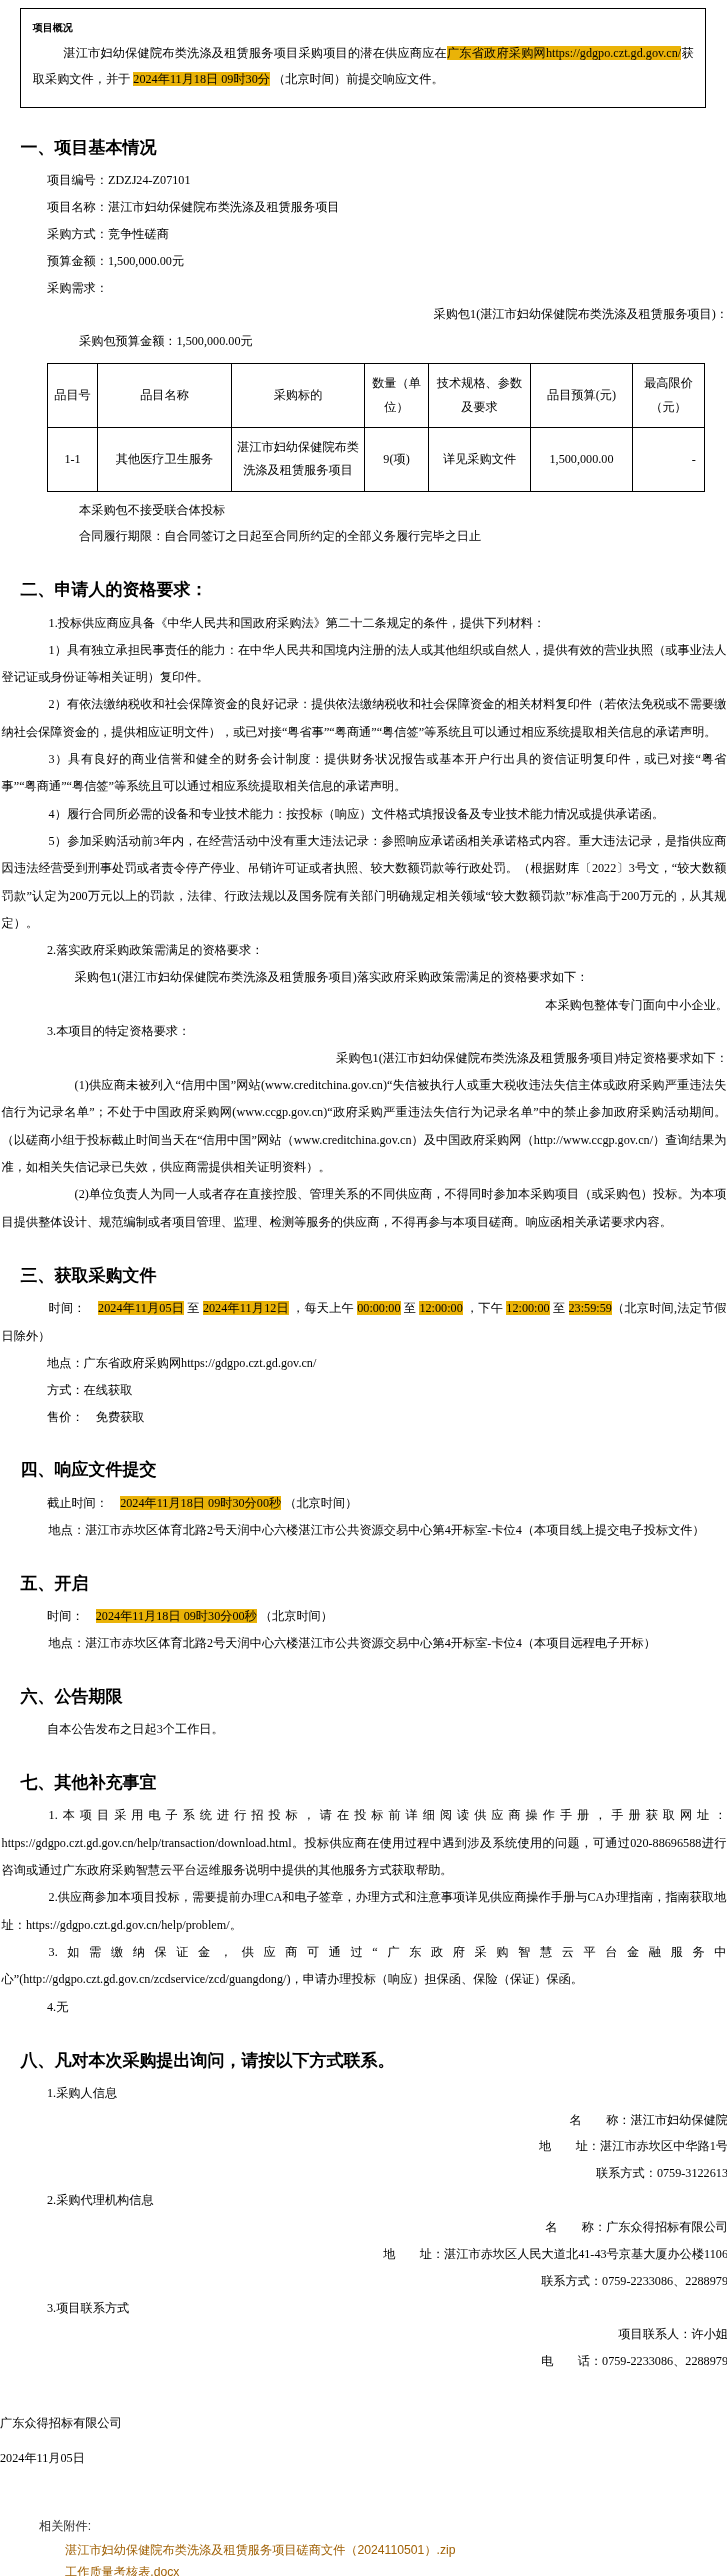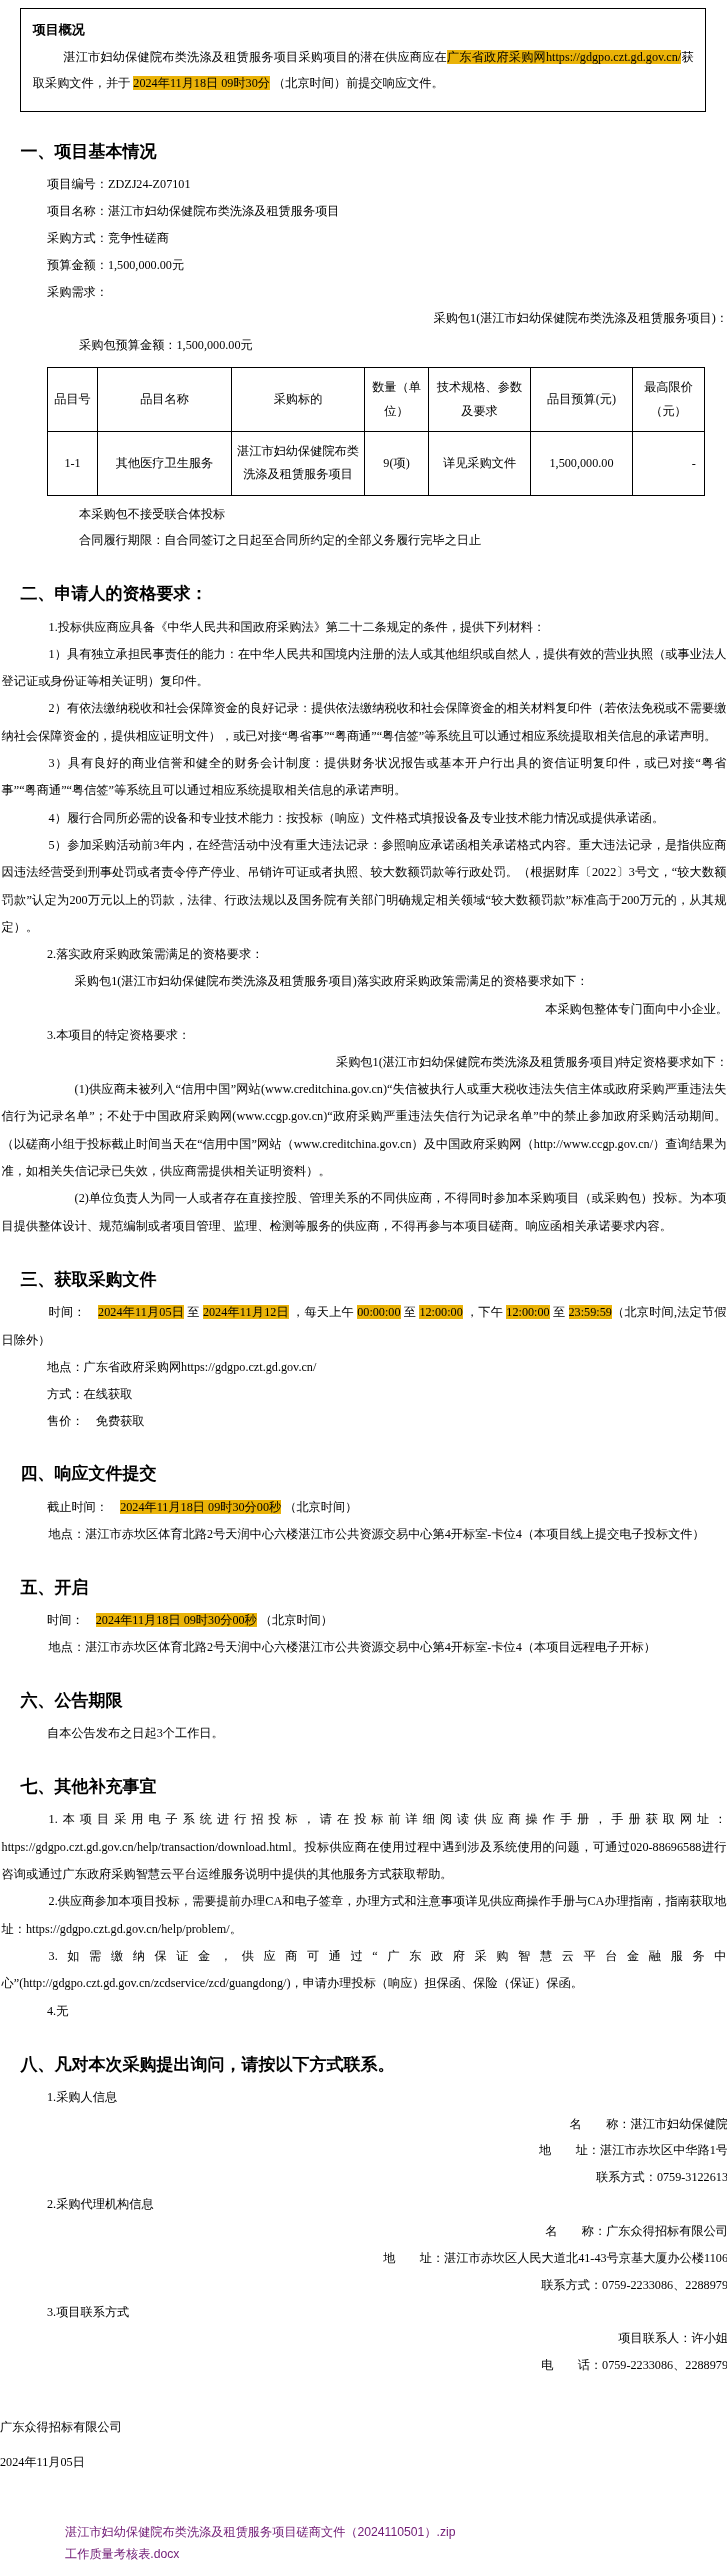--- a/index.html
+++ b/index.html
@@ -10,21 +10,21 @@
     font-size:12.2px;
     overflow-x:hidden;
     padding-bottom:21px;
   }
   
   .overview-box{
     margin:8.2px 22px 0 20.4px;
     border:0.8px solid #000;
     padding:9.8px 11.4px 14.7px;
   }
-  .ov-title{font-size:13px;font-weight:bold;margin:1.6px 0 6.5px;}
+  .ov-title{font-size:10px;font-weight:bold;margin:1.6px 0 6.5px;}
   .ov-para{margin:0;line-height:2.1;text-indent:2.5em;text-align:justify;}
   .hl{background:#eab308;}
   
   h2.sec{
     font-size:17px;
     font-weight:bold;
     margin:28px 20.4px 8.2px 20.4px;
   }
   
   .ln{margin:0;line-height:2.2;}
@@ -61,21 +61,21 @@
   .attach{
     font-family:"Liberation Sans","DejaVu Sans",sans-serif;
     margin:41px 0 0 39px;
     color:#333;
     font-size:12.2px;
   }
   .attach-label{margin-bottom:4.9px;}
   .attach a{
     display:block;
     margin-left:26px;
-    color:#701a75;
+    color:#a16207;
     text-decoration:none;
     line-height:1.8;
   }
 </style>
 </head>
 <body>
 
 <div class="overview-box">
   <div class="ov-title">项目概况</div>
   <p class="ov-para"><span>湛江市妇幼保健院布类洗涤及租赁服务项目采购项目的潜在供应商应在</span><span class="hl">广东省政府采购网https://gdgpo.czt.gd.gov.cn/</span><span>获取采购文件，并于 </span><span class="hl">2024年11月18日 09时30分</span><span> （北京时间）前提交响应文件。</span></p>
@@ -175,16 +175,17 @@
 <p class="ln ln-a">3.项目联系方式</p>
 <p class="ln ln-b">项目联系人：许小姐</p>
 <p class="ln ln-b">电　　话：0759-2233086、2288979</p>
 
 <div class="sign">
   <p>广东众得招标有限公司</p>
   <p>2024年11月05日</p>
 </div>
 
 <div class="attach">
+  <div class="attach-label">相关附件:</div>
   <a href="#">湛江市妇幼保健院布类洗涤及租赁服务项目磋商文件（2024110501）.zip</a>
   <a href="#">工作质量考核表.docx</a>
 </div>
 
 
 </body></html>

